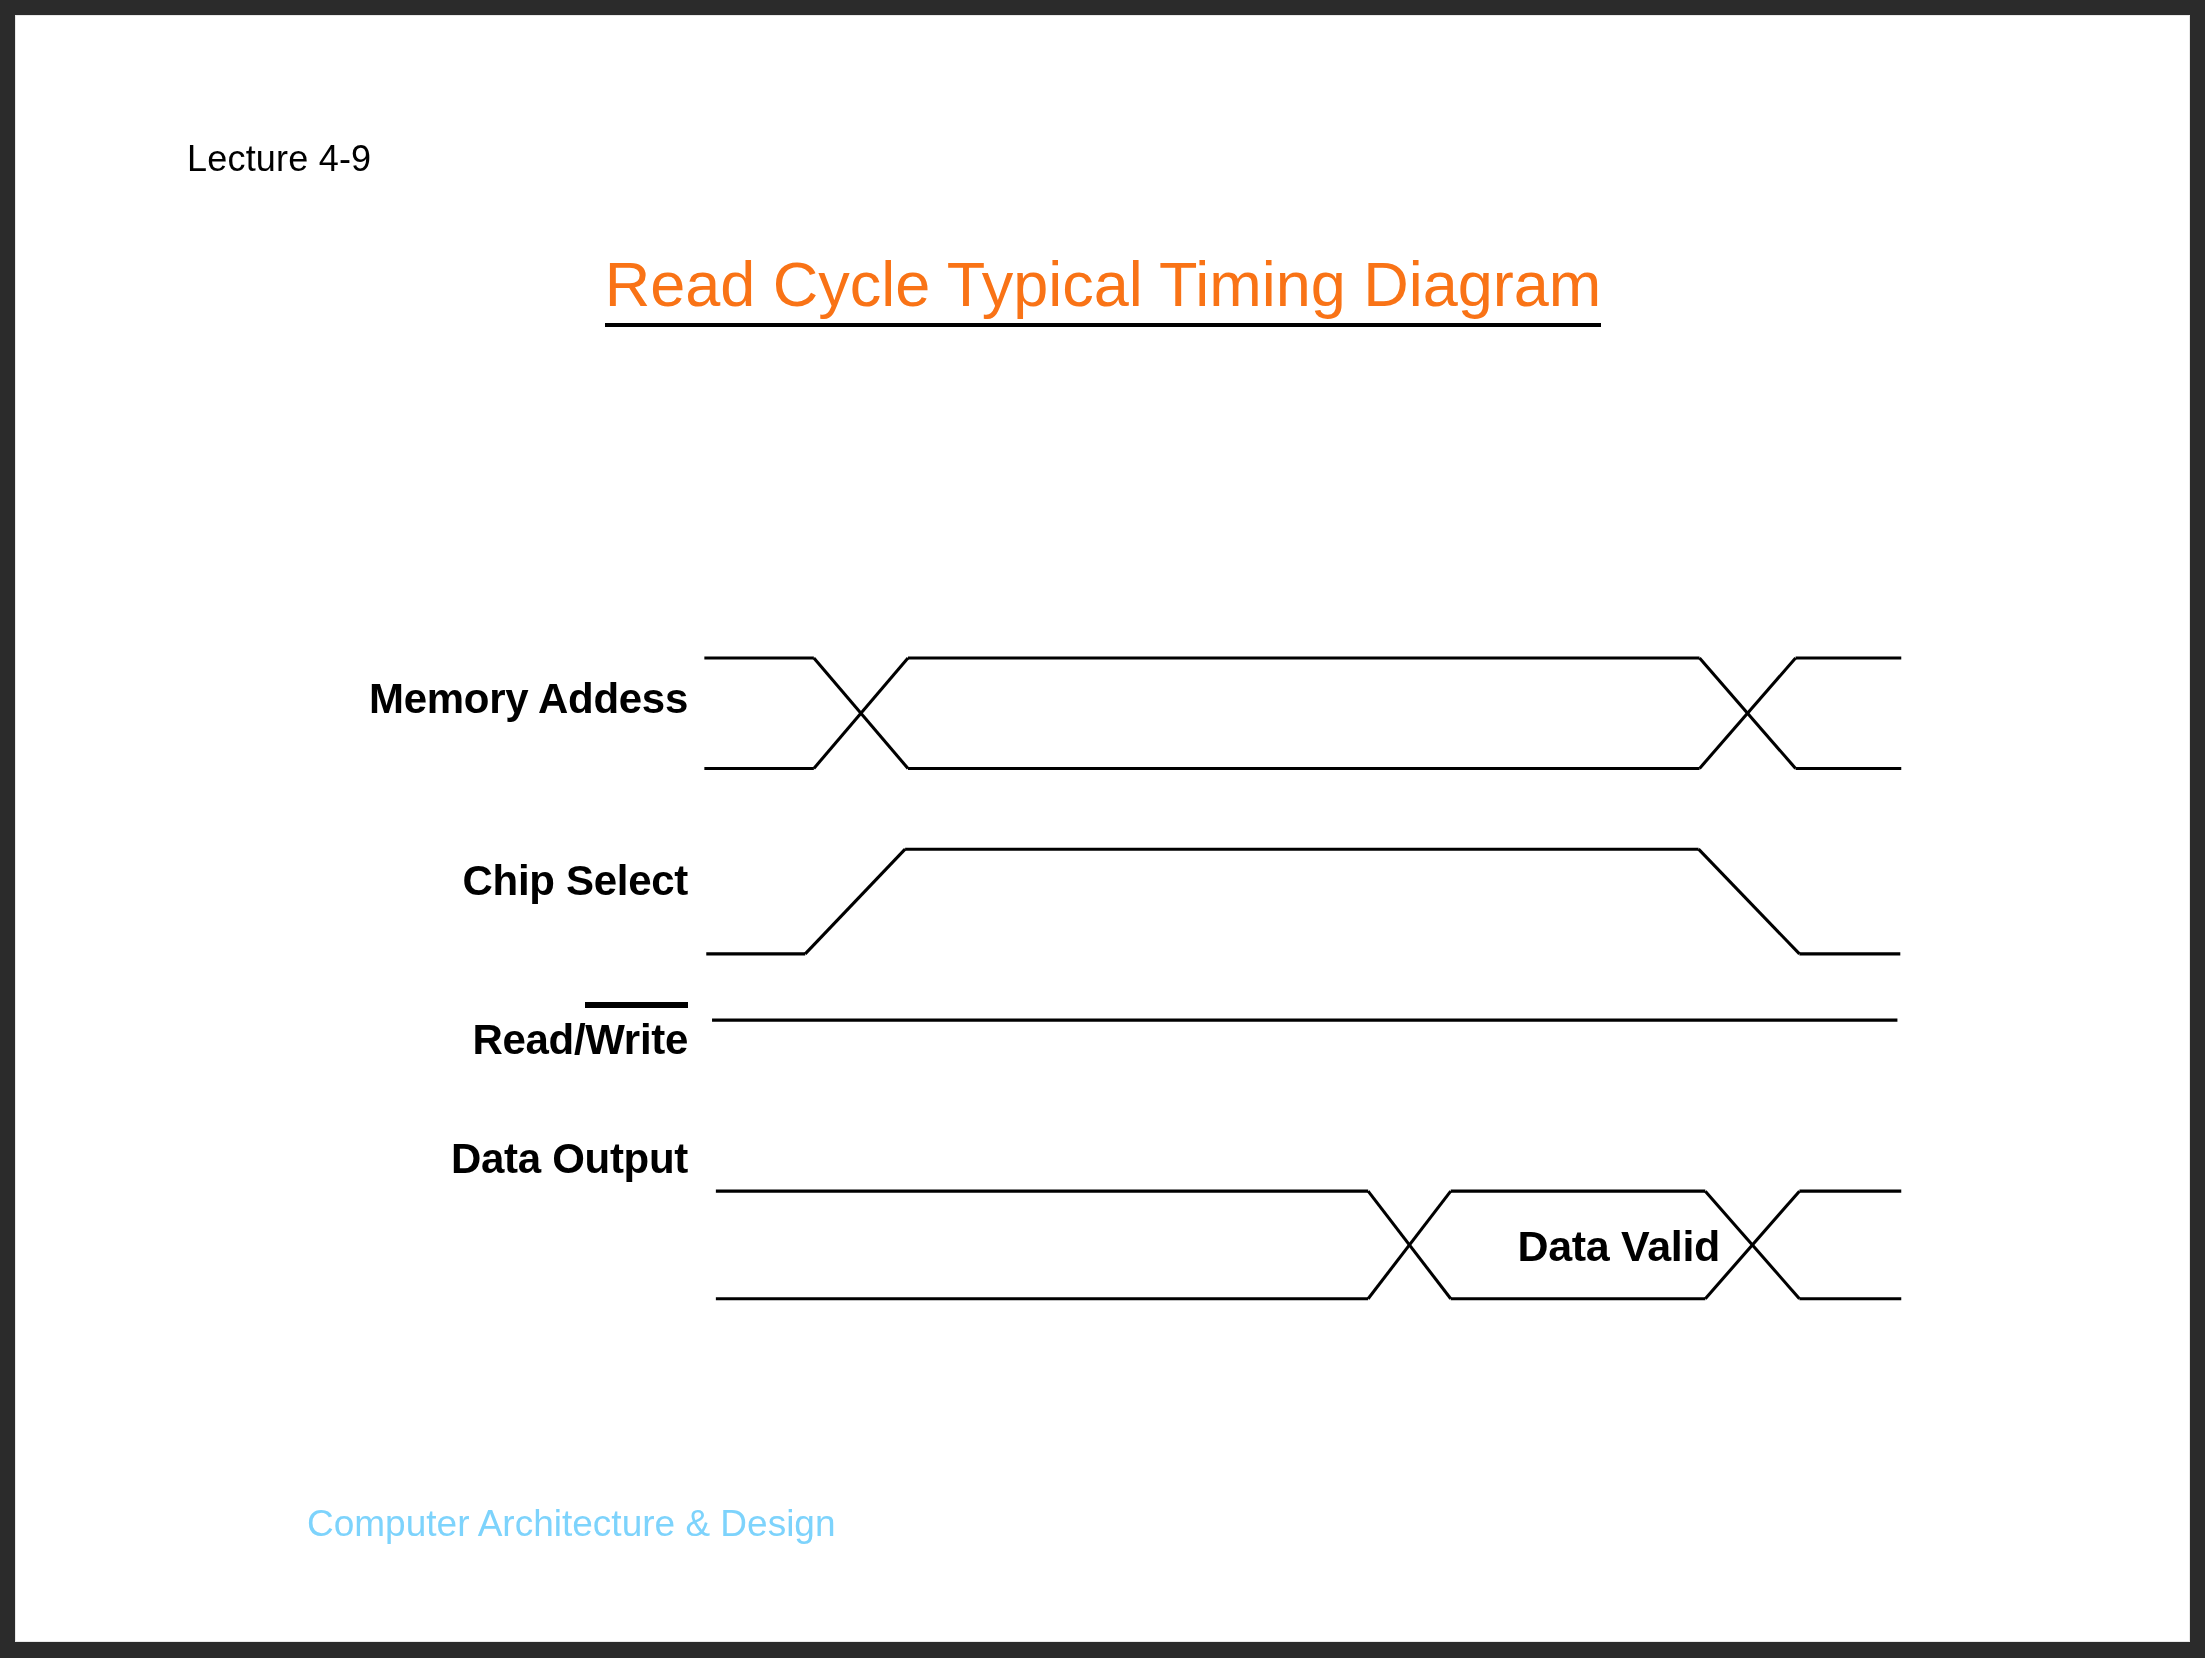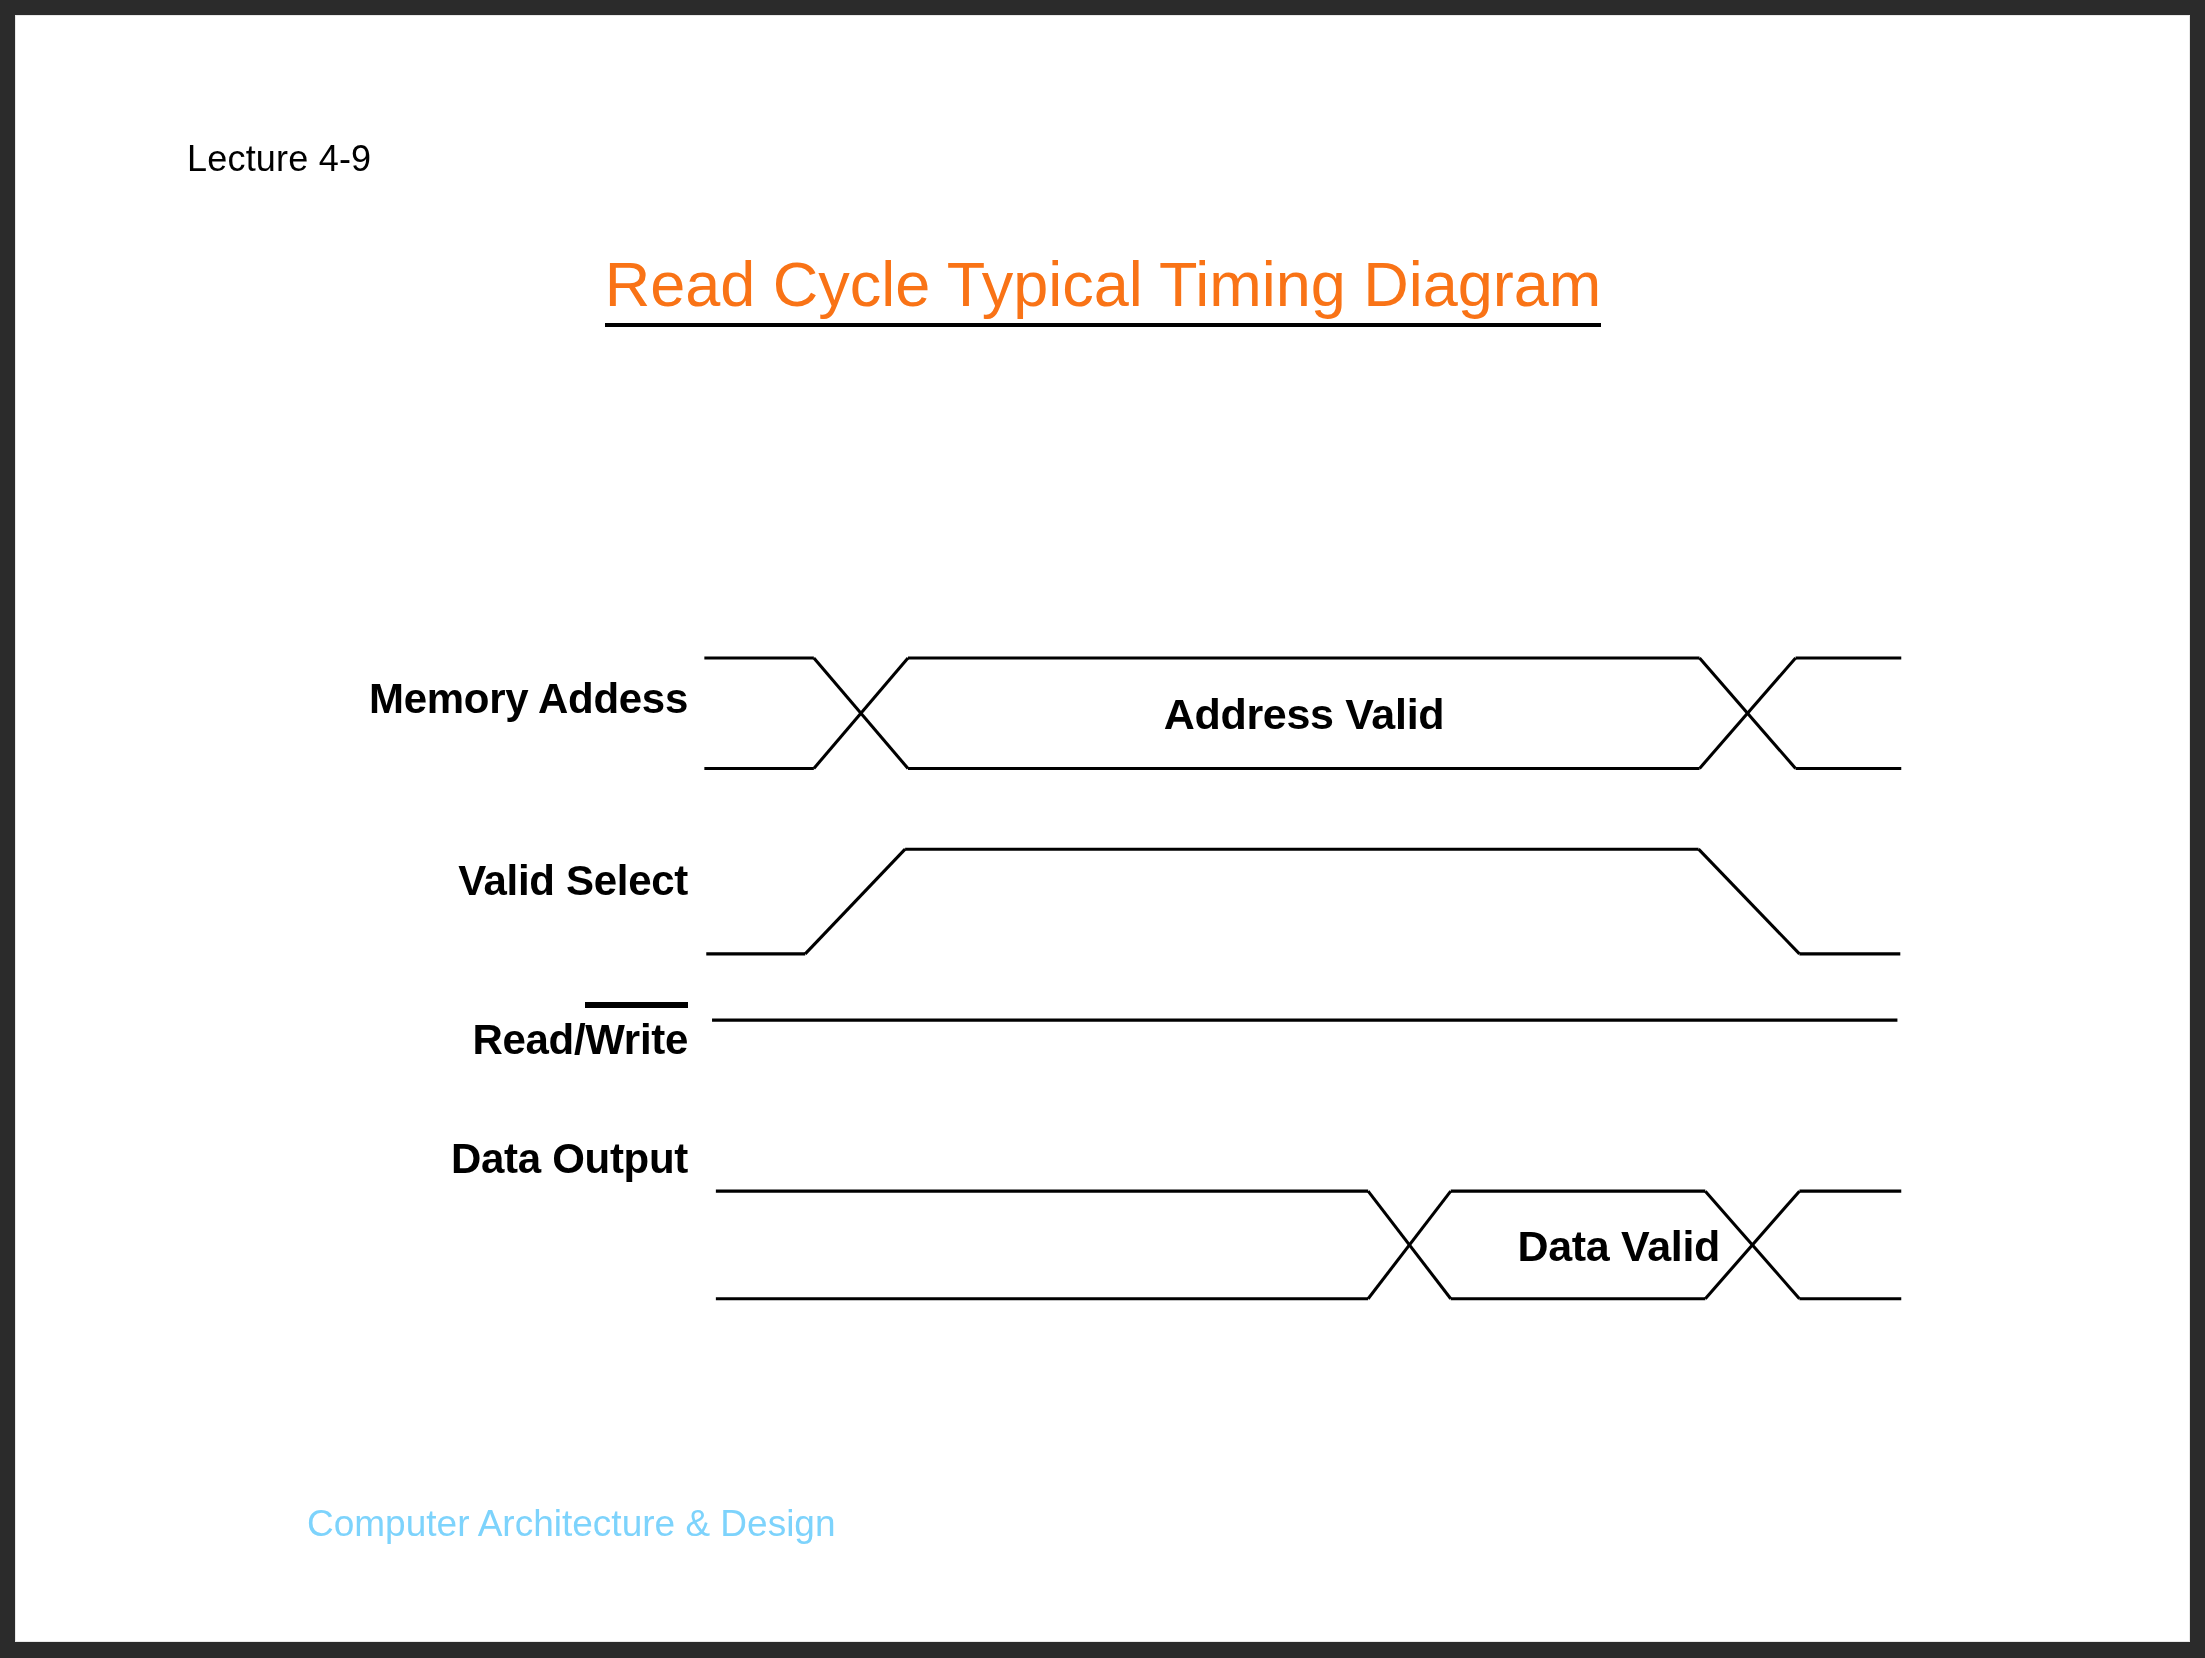--- a/index.html
+++ b/index.html
@@ -128,21 +128,21 @@
   <div id="slide">
     <div id="slide-inner"></div>
   </div>
 
   <div class="lecture-tag">Lecture 4-9</div>
 
   <div class="slide-title"><span class="title-text">Read Cycle Typical Timing Diagram</span></div>
 
   <div class="sig-label" style="right: 1518px; top: 675px; text-align: center;">Memory Addess</div>
 
-  <div class="sig-label" style="right: 1518px; top: 857px;">Valid Select</div>
+  <div class="sig-label" style="right: 1518px; top: 857px;">Chip Select</div>
 
   <div class="sig-label" style="right: 1518px; top: 1002px;">
     <span>Read/</span><span class="ovl">Write</span>
   </div>
 
   <div class="sig-label" style="right: 1518px; top: 1135px;">Data Output</div>
 
   <svg id="diagram-area" viewBox="0 0 2296 1726" width="2206" height="1658" xmlns="http://www.w3.org/2000/svg">
     <g stroke="#000000" stroke-width="3.2" fill="none" stroke-linecap="butt">
 
@@ -190,20 +190,19 @@
         <path d="M 1775 1240 L 1873 1352"></path>
         <path d="M 1775 1352 L 1873 1240"></path>
 
         <path d="M 1873 1240 L 1979 1240"></path>
         <path d="M 1873 1352 L 1979 1352"></path>
       </g>
 
     </g>
   </svg>
 
-  <div class="wave-text" style="left: 908px; top: 690px; width: 792px;">Address Valid</div>
 
   <div class="wave-text" style="left: 1441px; top: 1222px; width: 279px; text-align: right;">Data Valid</div>
 
   <div class="footer-left">Computer Architecture &amp; Design</div>
 
 </div>
 
 
 </body></html>

